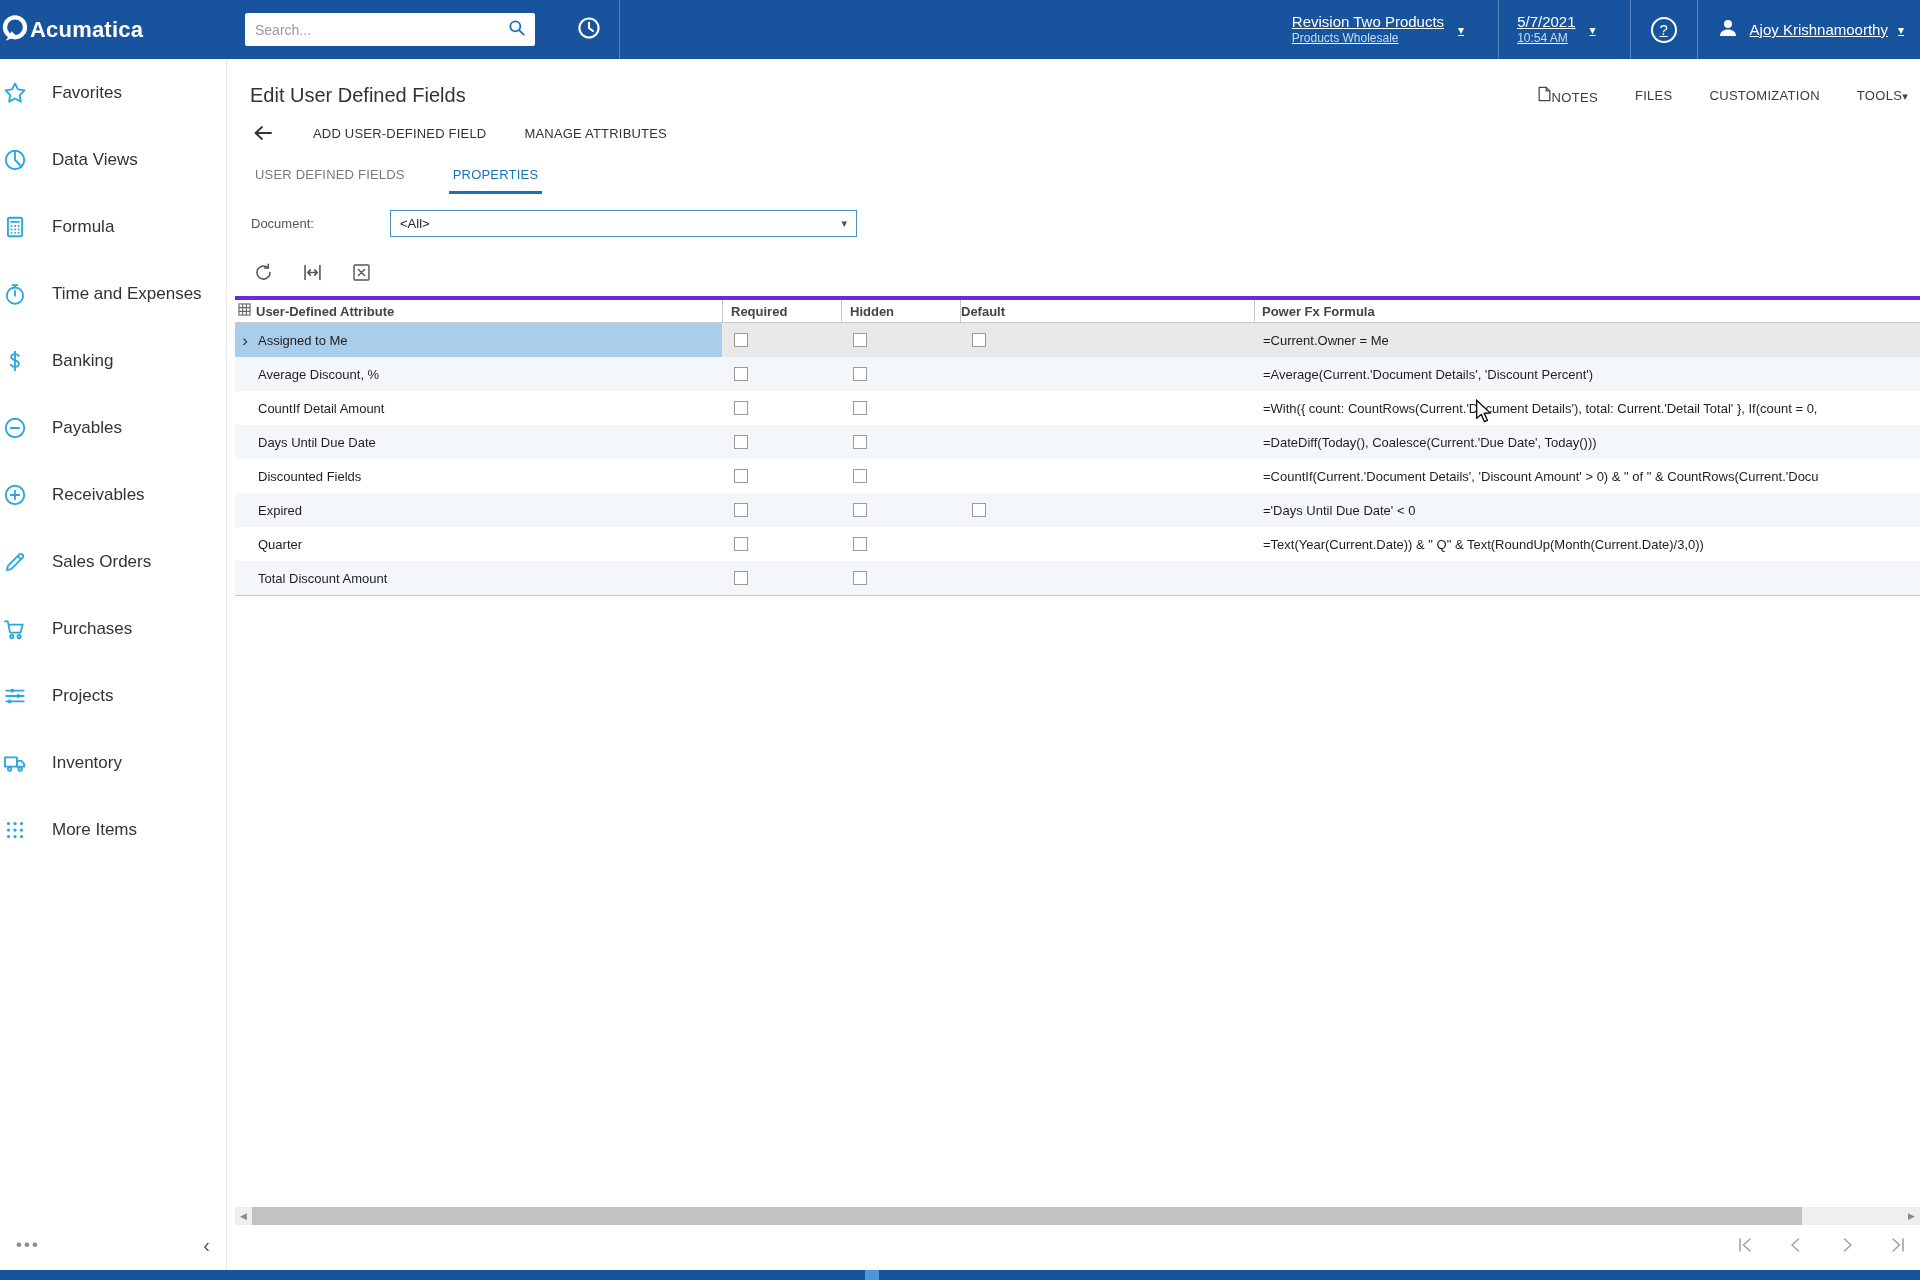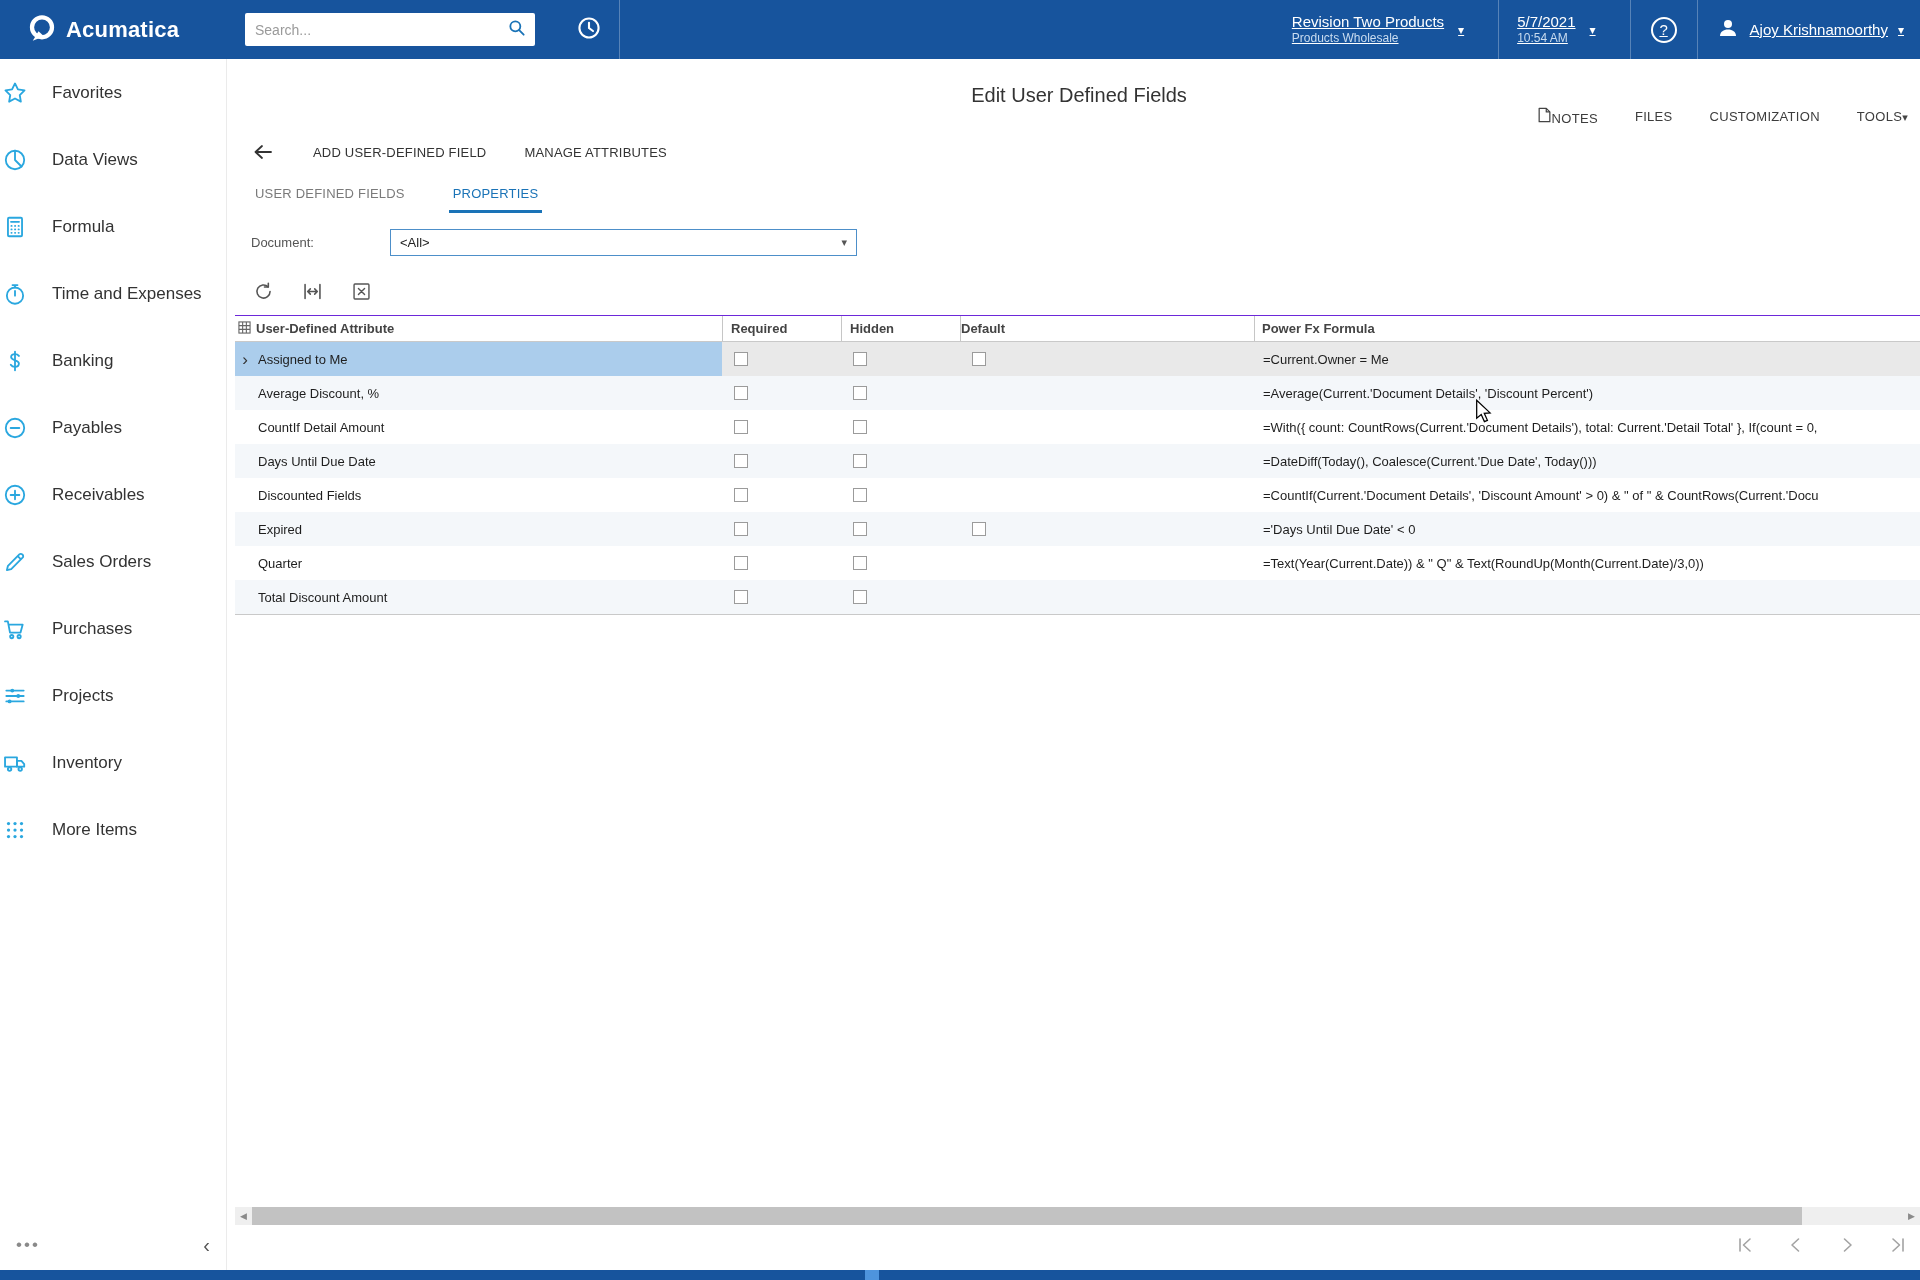--- a/index.html
+++ b/index.html
@@ -3,21 +3,21 @@
 <meta charset="utf-8">
 <style>
   * { margin:0; padding:0; box-sizing:border-box; }
   html,body { width:1920px; height:1280px; overflow:hidden; background:#fff;
     font-family:"Liberation Sans", sans-serif; }
   .app { position:relative; width:1920px; height:1280px; background:#fff; }
 
   
   .topbar { position:absolute; top:0; left:0; right:0; height:59px; background:#17549D;
     display:flex; align-items:center; color:#fff; z-index:5; }
-  .logo-area { flex:0 0 227px; height:100%; display:flex; align-items:center; padding-left:27px; gap:9px; }
+  .logo-area { flex:0 0 227px; height:100%; display:flex; align-items:center; padding-left:0; }
   .logo-text { font-size:22px; font-weight:bold; letter-spacing:.2px; }
   .search-box { margin-left:18px; width:290px; height:33px; background:#fff; border-radius:2px;
     display:flex; align-items:center; padding:1px 8px 0 10px; }
   .search-box input { flex:1; border:none; outline:none; font-size:14px; color:#333; font-family:inherit; background:transparent; }
   .search-box input::placeholder { color:#9a9a9a; }
   .bizdate { margin-left:40px; display:flex; align-items:center; cursor:pointer; }
   .tb-sep { width:1px; height:100%; background:rgba(255,255,255,.28); margin-left:16px; }
   .tb-right { margin-left:auto; display:flex; align-items:center; height:100%;text-decoration:underline; }
   .tb-block { display:flex; align-items:center; height:100%; padding:0 18px; cursor:pointer; gap:14px; }
   .tb-texts { display:flex; flex-direction:column; line-height:1.25; }
@@ -35,21 +35,21 @@
   .nav-item { height:67px; display:flex; align-items:center; gap:22px; cursor:pointer; }
   .nav-icon { width:30px; height:30px; flex:0 0 30px; display:flex; align-items:center; justify-content:center; }
   .nav-label { font-size:17px; color:#333; }
   .sidebar-footer { position:absolute; bottom:6px; left:0; right:0; height:38px; display:flex;
     align-items:center; justify-content:space-between; padding:0 16px; }
   .dots-btn { color:#8a8a8a; font-size:17px; letter-spacing:2px; cursor:pointer; }
   .collapse-btn { color:#555; font-size:20px; cursor:pointer; }
 
   
   .main { position:absolute; top:59px; left:227px; right:0; bottom:10px; background:#fff; }
-  .page-header { display:flex; align-items:center; padding:25px 12px 0 23px;flex-direction:column; }
+  .page-header { display:flex; align-items:center; padding:25px 12px 0 23px; }
   .page-title { font-size:20px; color:#333; }
   .header-links { margin-left:auto; display:flex; align-items:center; gap:37px; font-size:13px;
     color:#3c3c3c; letter-spacing:.3px; }
   .hlink { display:flex; align-items:flex-end; gap:0; cursor:pointer; white-space:nowrap; }
   .hlink .chev-dark { color:#444; font-size:11px; }
 
   .action-bar { display:flex; align-items:center; gap:38px; padding-left:24px; margin-top:14px;
     font-size:13px; color:#333; letter-spacing:.2px; height:24px; }
   .action-btn { cursor:pointer; white-space:nowrap; }
 
@@ -62,21 +62,21 @@
   .filter-label { font-size:13px; color:#555; width:139px; }
   .dd { width:467px; height:27px; border:1px solid #4D8FC9; display:flex; align-items:center;
     padding-left:9px; font-size:13px; color:#222; cursor:pointer; background:#fff; }
   .dd-chev { margin-left:auto; padding-right:9px; color:#555; font-size:11px; }
 
   .grid-toolbar { display:flex; align-items:center; gap:28px; padding-left:26px; margin-top:24px; height:22px; }
   .gt-btn { cursor:pointer; display:flex; align-items:center; }
 
   
   .table { margin:13px 0 0 8px; }
-  .thead { display:flex; height:27px; align-items:center; border-top:1px solid #6d28d9;
+  .thead { display:flex; height:27px; align-items:center; border-top:4px solid #6d28d9;
     border-bottom:1px solid #C9C9C9; font-size:13px; font-weight:bold; color:#444; background:#fff; }
   .th { display:flex; align-items:center; height:100%; overflow:hidden; white-space:nowrap; }
   .th + .th { border-left:1px solid #C6C6C6; }
   .th-attr { width:487px; padding-left:3px; gap:5px; }
   .th-chk { width:119px; padding-left:8px; }
   .th-def { width:294px; }
   .th-formula { flex:1; padding-left:7px; }
 
   .tbody { border-bottom:1px solid #C9C9C9; }
   .trow { display:flex; height:34px; font-size:13px; color:#1e1e1e; background:#fff; cursor:pointer; }

